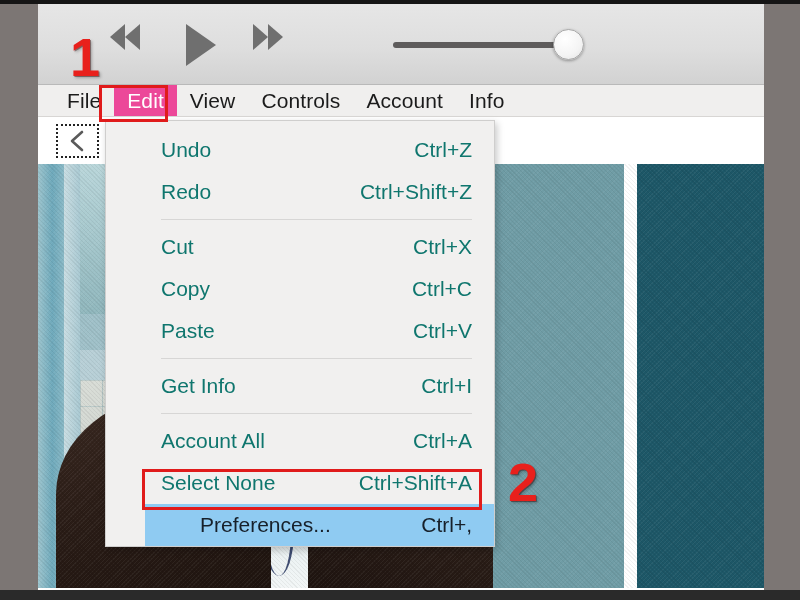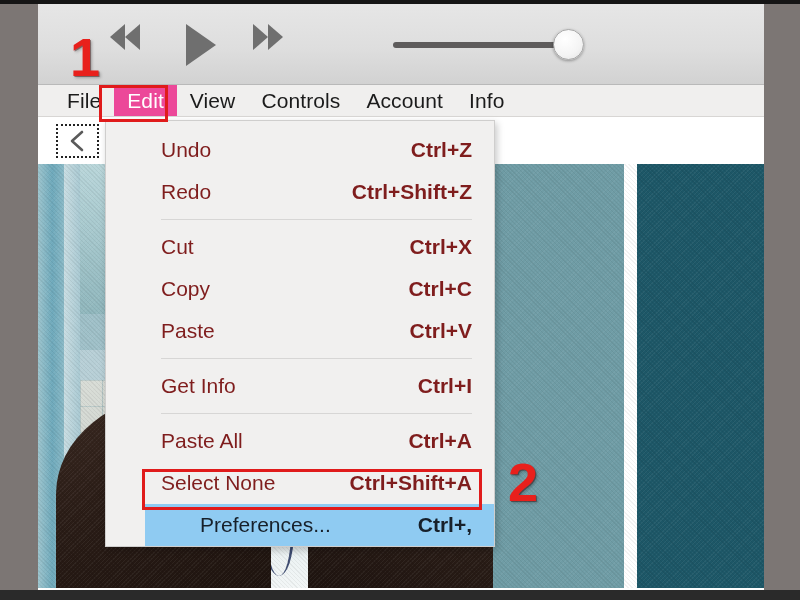--- a/index.html
+++ b/index.html
@@ -167,24 +167,24 @@
     box-shadow: 2px 3px 7px rgba(0,0,0,.22);
     z-index: 30;
     padding: 8px 0 0 0;
   }
   .mi {
     position:relative;
     display:flex; align-items:center;
     height: 42px;
     padding: 0 22px 0 55px;
     font-size: 21px;
-    color:#7f1d1d;
+    color:#0f766e;
   }
   .mi .label { flex: 0 0 auto; }
-  .mi .accel { margin-left:auto;font-weight:bold; }
+  .mi .accel { margin-left:auto; }
   .mi.sel { background:#8fcbf2; color:#17202a;margin-left:39px; }
   .mi-sep { height:1px; background:#d7d6d5; margin: 6px 22px 6px 55px; }
 
   
   .redbox { position:absolute; border:3px solid #e01b1b; z-index:35; }
   #redbox-edit { left:99px;  top:85px;  width:69px;  height:37px; }
   #redbox-pref { left:142px; top:469px; width:340px; height:41px; }
 
   .rednum {
     position:absolute; z-index:36;
@@ -307,21 +307,21 @@
     <div class="mi-sep"></div>
 
     <div class="mi">
       <span class="label">Get Info</span>
       <span class="accel">Ctrl+I</span>
     </div>
 
     <div class="mi-sep"></div>
 
     <div class="mi">
-      <span class="label">Paste All</span>
+      <span class="label">Account All</span>
       <span class="accel">Ctrl+A</span>
     </div>
     <div class="mi">
       <span class="label">Select None</span>
       <span class="accel">Ctrl+Shift+A</span>
     </div>
 
     <div class="mi sel">
       <span class="label">Preferences...</span>
       <span class="accel">Ctrl+,</span>

